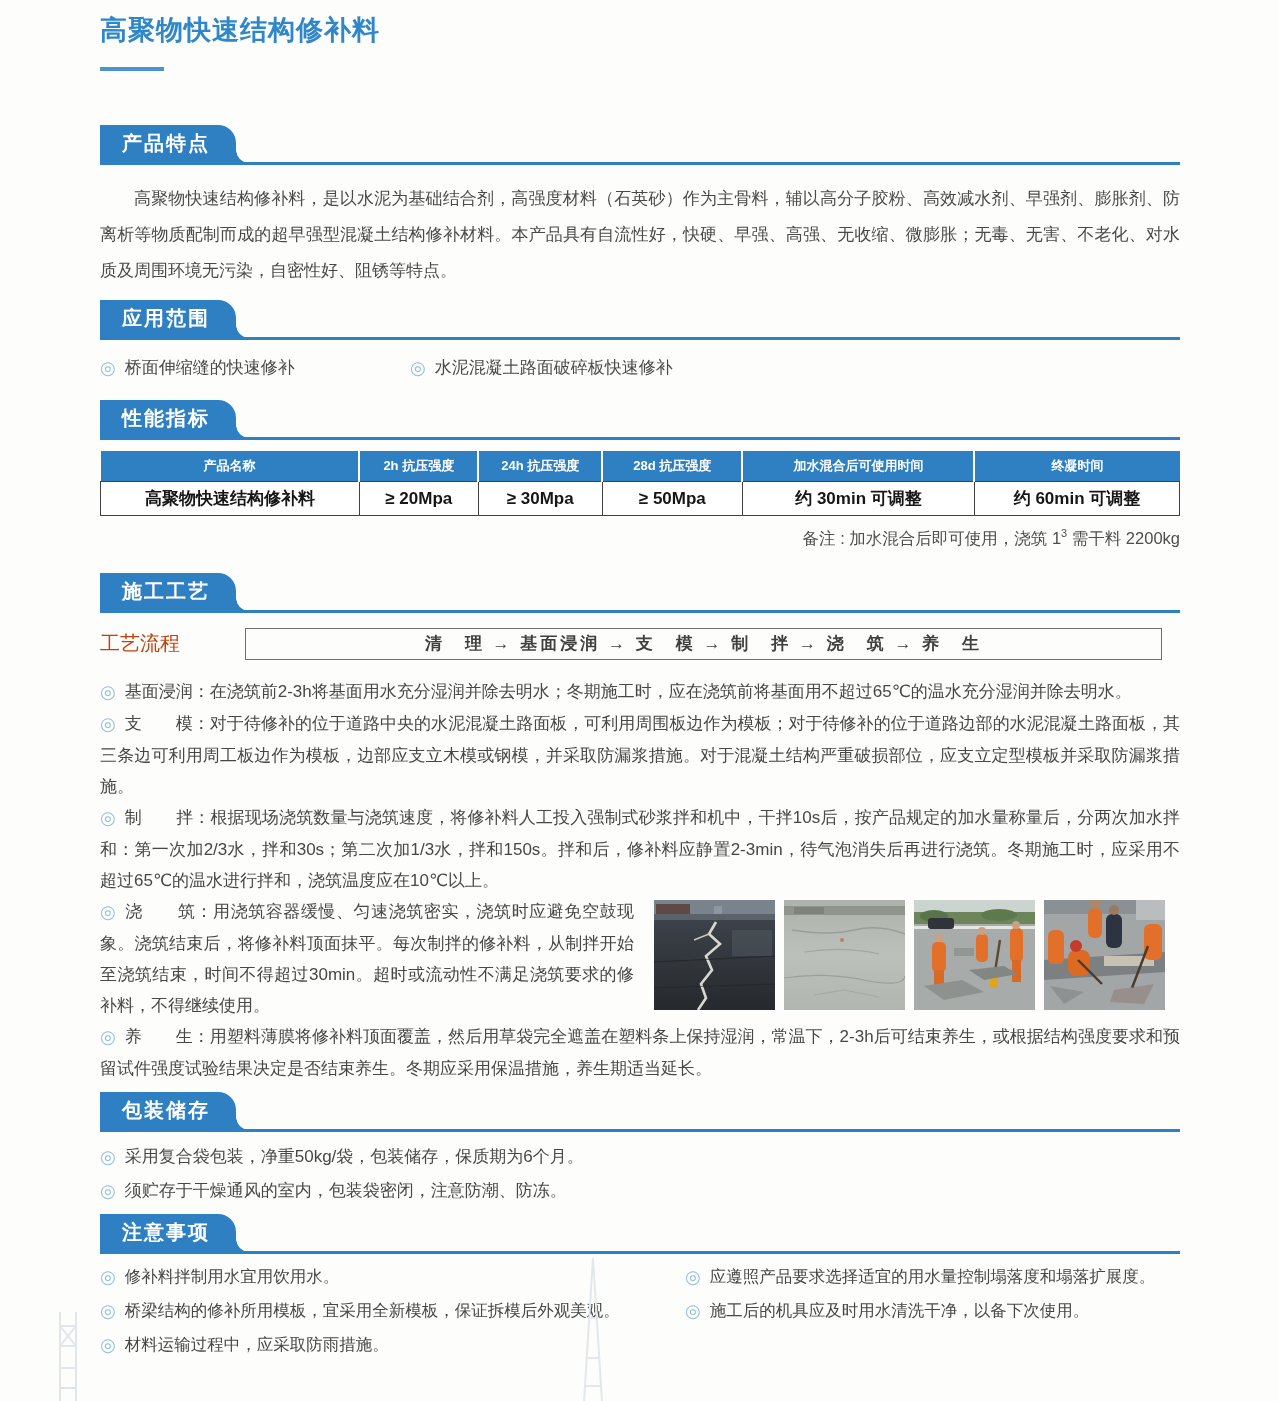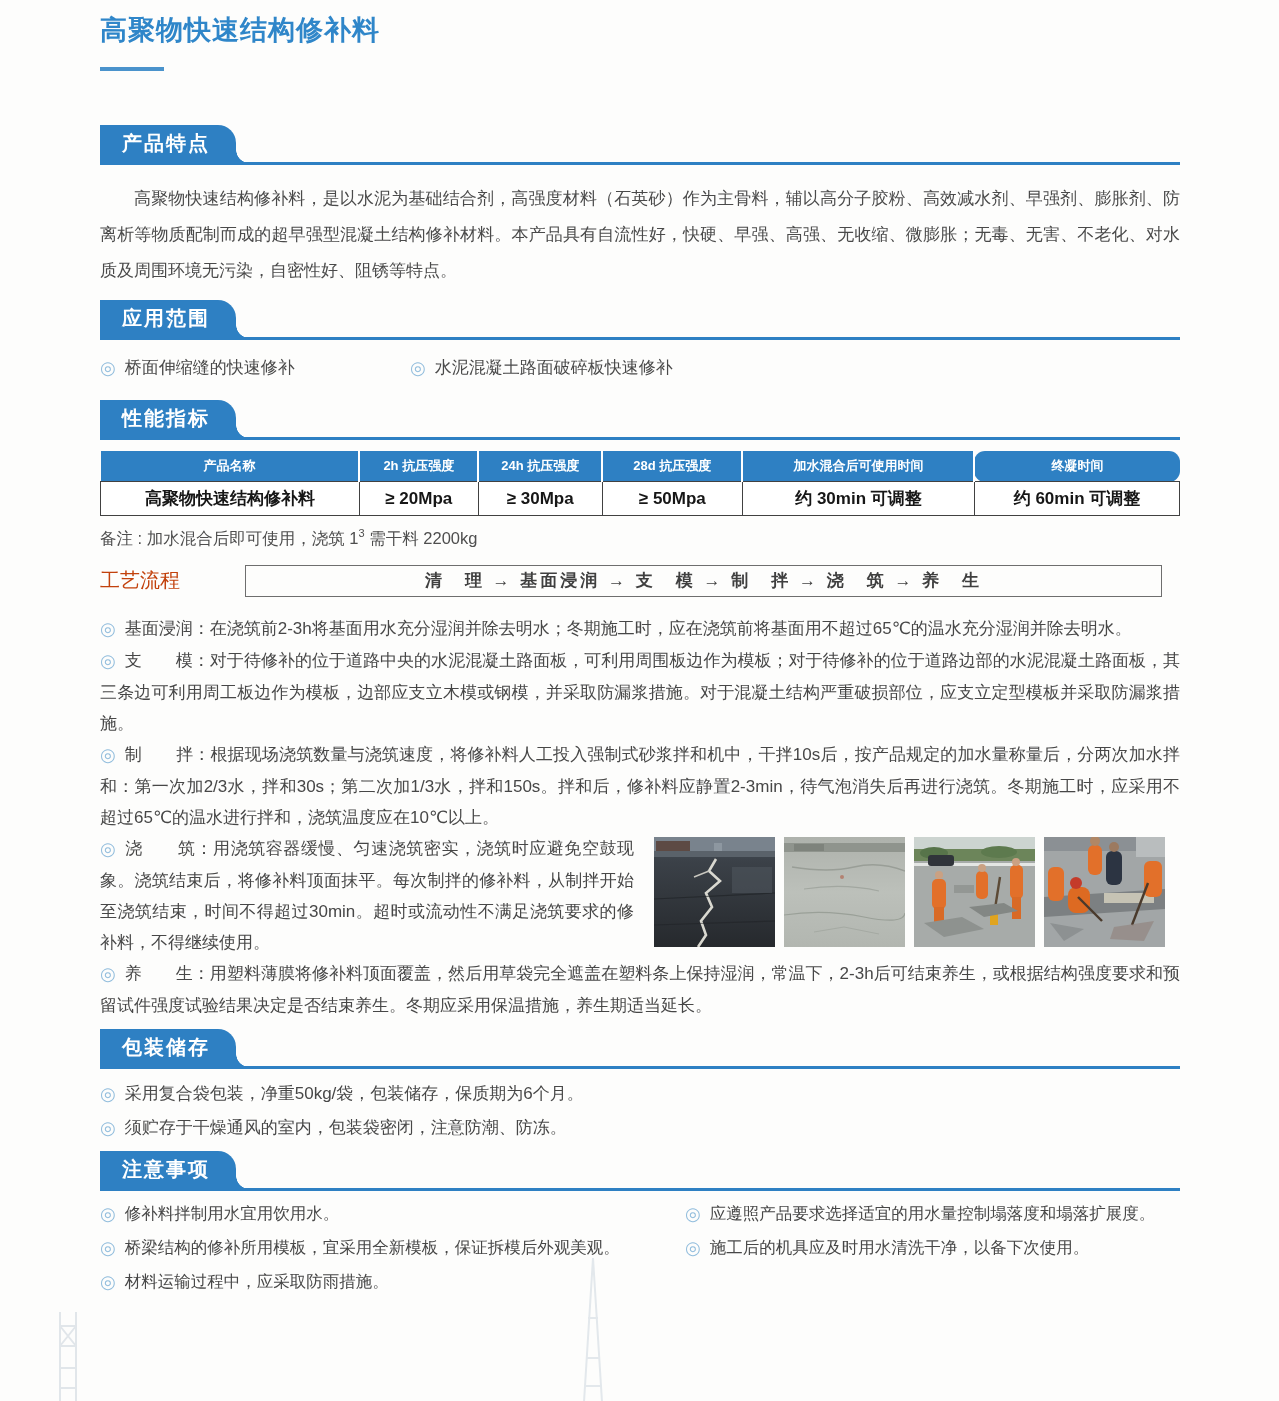--- a/index.html
+++ b/index.html
@@ -44,27 +44,27 @@
   .app-row { display:flex; margin-top:16px; font-size:17px; color:#4a4a4a; }
   .app-item-0 { width:310px; }
 
   
   .standard { margin-top:18px; text-align:center; font-size:17.5px; color:#4e4e4e; }
   table.perf { width:100%; border-collapse:collapse; margin-top:11px; table-layout:fixed; }
   table.perf th {
     background:#2e80c3; color:#fff; font-size:13px; font-weight:600;
     padding:6px 2px; border-right:2px solid #fff;
   }
-  table.perf th:last-child { border-right:none;border-radius:11px; }
+  table.perf th:last-child { border-right:none; }
   table.perf td {
     border:1px solid #414141; text-align:center; color:#161616;
     font-size:17px; font-weight:600; padding:5px 2px; background:#fff;
   }
   .c0{width:24%}.c1{width:11%}.c2{width:11.5%}.c3{width:13%}.c4{width:21.5%}.c5{width:19%}
-  .perf-note { margin-top:11px; font-size:16.5px; color:#4e4e4e; }
+  .perf-note { margin-top:11px; font-size:16.5px; color:#4e4e4e;text-align:right; }
   .perf-note sup { font-size:11px; }
 
   
   .flow-row { display:flex; align-items:center; margin-top:15px; }
   .flow-label { width:145px; font-size:20px; color:#c2410c;font-family:Liberation Mono, monospace; }
   .flow-box {
     flex:1; border:1px solid #6e6e6e; height:32px; margin-right:18px;
     display:flex; align-items:center; justify-content:center;
     font-size:17px; font-weight:600; color:#3f3f3f; letter-spacing:3px;
   }
@@ -144,20 +144,23 @@
         <td>≥ 20Mpa</td>
         <td>≥ 30Mpa</td>
         <td>≥ 50Mpa</td>
         <td>约 30min 可调整</td>
         <td>约 60min 可调整</td>
       </tr>
     </tbody>
   </table>
   <div class="perf-note"><span>备注 : 加水混合后即可使用，浇筑 1</span><sup>3</sup><span> 需干料 2200kg</span></div>
 
+  <div class="sec sec-process">
+    <span class="tab">施工工艺</span>
+  </div>
   <div class="flow-row">
     <div class="flow-label">工艺流程</div>
     <div class="flow-box">清　理 → 基面浸润 → 支　模 → 制　拌 → 浇　筑 → 养　生</div>
   </div>
 
   <div class="steps">
     <p class="step"><span class="bullet">◎</span><span>基面浸润：在浇筑前2-3h将基面用水充分湿润并除去明水；冬期施工时，应在浇筑前将基面用不超过65℃的温水充分湿润并除去明水。</span></p>
     <p class="step"><span class="bullet">◎</span><span>支　　模：对于待修补的位于道路中央的水泥混凝土路面板，可利用周围板边作为模板；对于待修补的位于道路边部的水泥混凝土路面板，其三条边可利用周工板边作为模板，边部应支立木模或钢模，并采取防漏浆措施。对于混凝土结构严重破损部位，应支立定型模板并采取防漏浆措施。</span></p>
     <p class="step"><span class="bullet">◎</span><span>制　　拌：根据现场浇筑数量与浇筑速度，将修补料人工投入强制式砂浆拌和机中，干拌10s后，按产品规定的加水量称量后，分两次加水拌和：第一次加2/3水，拌和30s；第二次加1/3水，拌和150s。拌和后，修补料应静置2-3min，待气泡消失后再进行浇筑。冬期施工时，应采用不超过65℃的温水进行拌和，浇筑温度应在10℃以上。</span></p>
 

